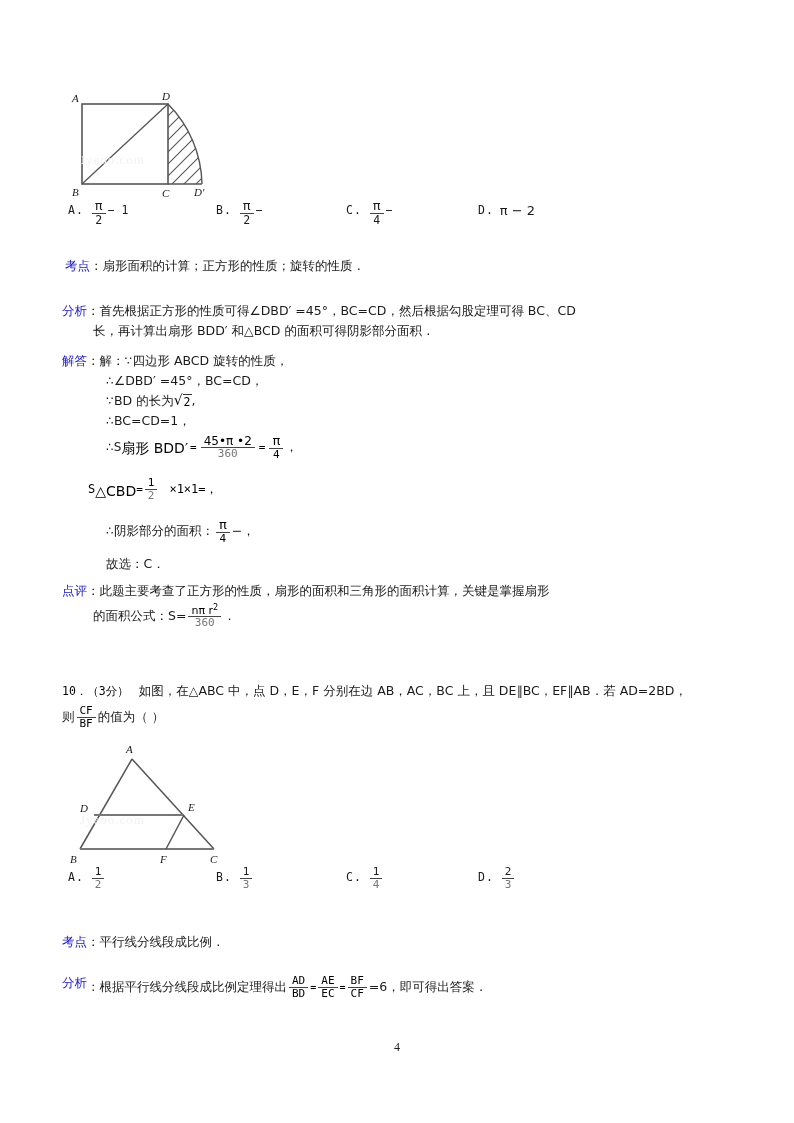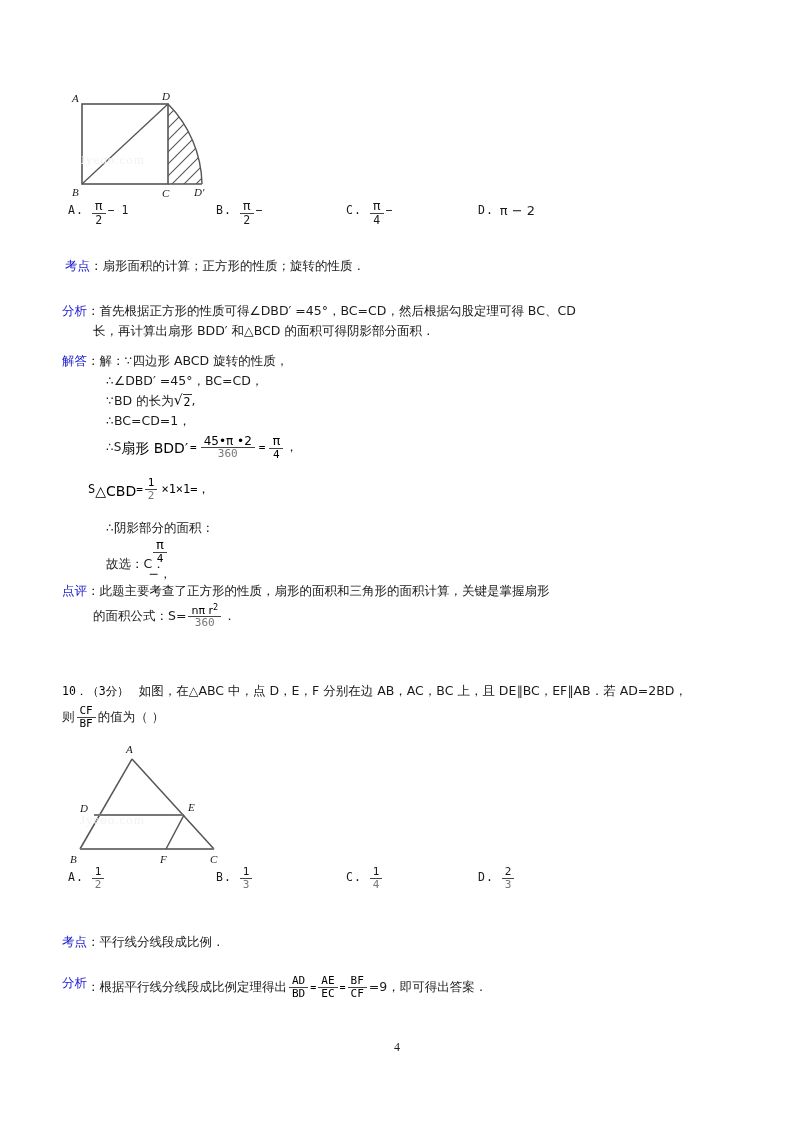--- a/index.html
+++ b/index.html
@@ -257,24 +257,24 @@
   </div>
 
   <div class="blk" style="left:88px; top:477px; display:flex; align-items:center;">
     <span class="mono" style="font-size:12px;">S</span>
     <span class="sub" style="align-self:flex-end; padding-bottom:2px;">△CBD</span>
     <span class="mono">=</span>
     <span class="frac small">
       <span class="num mono">1</span>
       <span class="den mono" style="color:#777;">2</span>
     </span>
-    <span class="mono" style="font-size:12px; margin-left:2px;">×1×1=，</span>
-  </div>
-
-  <div class="blk" style="left:106px; top:518px; display:flex; align-items:center;flex-direction:column;">
+    <span class="mono" style="font-size:12px; margin-left:10px;">×1×1=，</span>
+  </div>
+
+  <div class="blk" style="left:106px; top:518px; display:flex; align-items:center;">
     <span class="cjk">∴阴影部分的面积：</span>
     <span class="frac small">
       <span class="num pi">π</span>
       <span class="den mono">4</span>
     </span>
     <span class="cjk">−，</span>
   </div>
 
   <div class="blk" style="left:106px; top:554px;">
     <span class="cjk">故选：C．</span>
@@ -375,18 +375,18 @@
     <span class="mono" style="font-size:10px;">=</span>
     <span class="frac tiny">
       <span class="num mono">AE</span>
       <span class="den mono">EC</span>
     </span>
     <span class="mono" style="font-size:10px;">=</span>
     <span class="frac tiny">
       <span class="num mono">BF</span>
       <span class="den mono">CF</span>
     </span>
-    <span class="cjk">=9，即可得出答案．</span>
+    <span class="cjk">=6，即可得出答案．</span>
   </div>
 
   <div class="pageno" style="top:1040px;">4</div>
 
 </div>
 
 </body></html>

